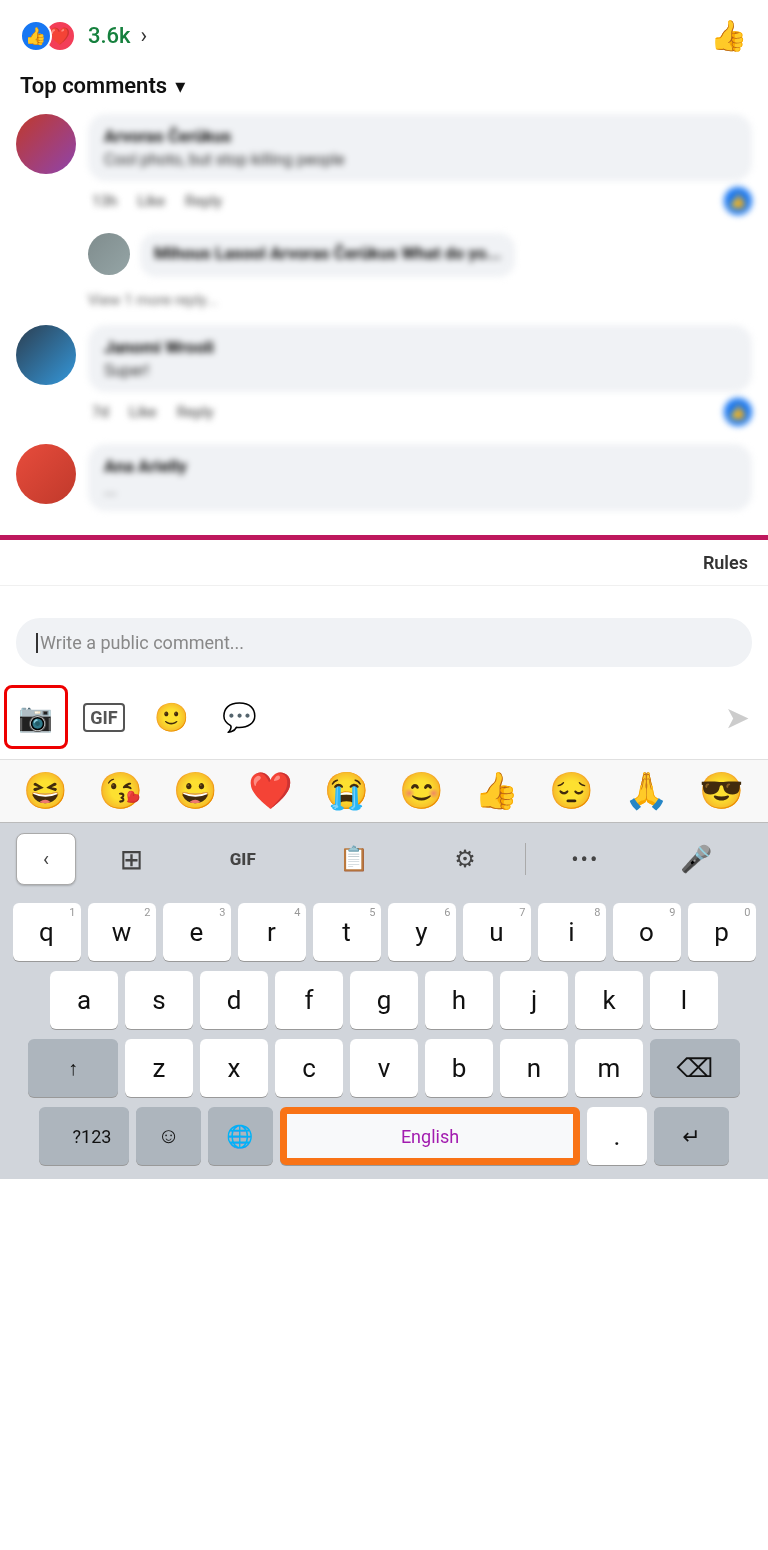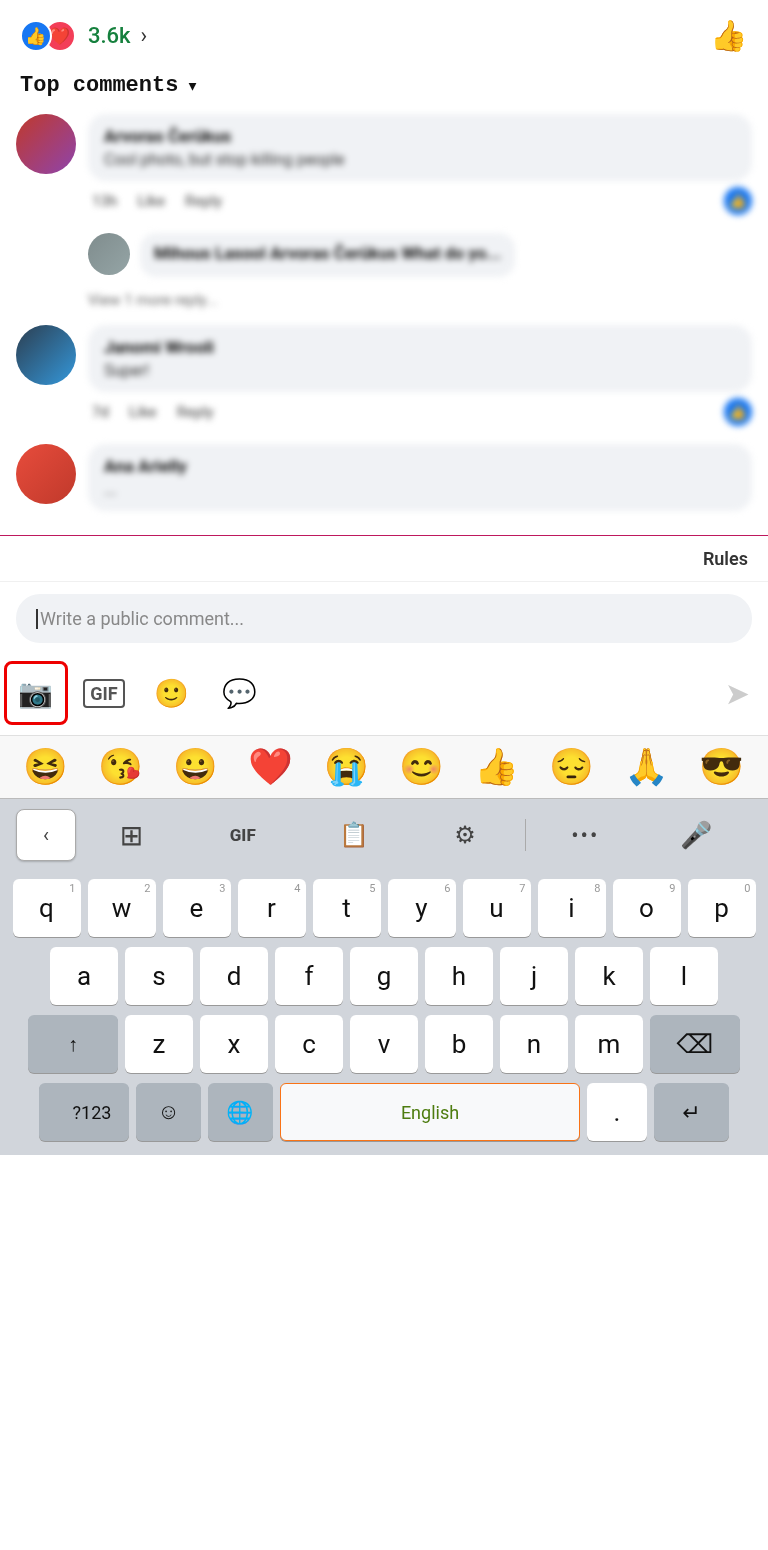--- a/index.html
+++ b/index.html
@@ -69,21 +69,20 @@
       font-size: 30px;
       color: #888;
     }
 
     
     .top-comments-bar {
       display: flex;
       align-items: center;
       padding: 10px 20px 16px 20px;
       background: #fff;
-      font-family: Liberation Mono, monospace;
     }
     .top-comments-label {
       font-size: 22px;
       font-weight: 600;
       color: #111;
     }
     .top-comments-chevron {
       font-size: 20px;
       color: #111;
       margin-left: 8px;
@@ -182,21 +181,21 @@
       color: #666;
       margin-bottom: 16px;
       filter: blur(3px);
     }
 
     
     .rules-bar {
       display: flex;
       justify-content: flex-end;
       padding: 12px 20px;
-      border-top: 1px solid #be185d;
+      border-top: 5px solid #be185d;
       background: #fff;
     }
     .rules-label {
       font-size: 18px;
       font-weight: 600;
       color: #333;
     }
 
     
     .comment-input-area {
@@ -209,20 +208,21 @@
       background: #f0f2f5;
       border-radius: 24px;
       padding: 14px 20px;
       font-size: 18px;
       color: #888;
       display: flex;
       align-items: center;
       border: none;
       outline: none;
       cursor: text;
+      margin-top: 20px;
     }
     .comment-cursor {
       display: inline-block;
       width: 2px;
       height: 20px;
       background: #333;
       margin-right: 2px;
       vertical-align: middle;
     }
 
@@ -356,22 +356,22 @@
     .key.delete-key {
       background: #adb5bd;
       min-width: 80px;
       max-width: 90px;
     }
     .key.space-key {
       flex: 4;
       max-width: 300px;
       background: #f8f9fa;
       font-size: 18px;
-      color: #4d7c0f;
-      border: 1px solid #f97316;
+      color: #a21caf;
+      border: 7px solid #f97316;
     }
     .key.special-key {
       background: #adb5bd;
       font-size: 18px;
       min-width: 80px;
       max-width: 90px;
       padding-left: 16px;
     }
     .key.emoji-key {
       background: #adb5bd;

